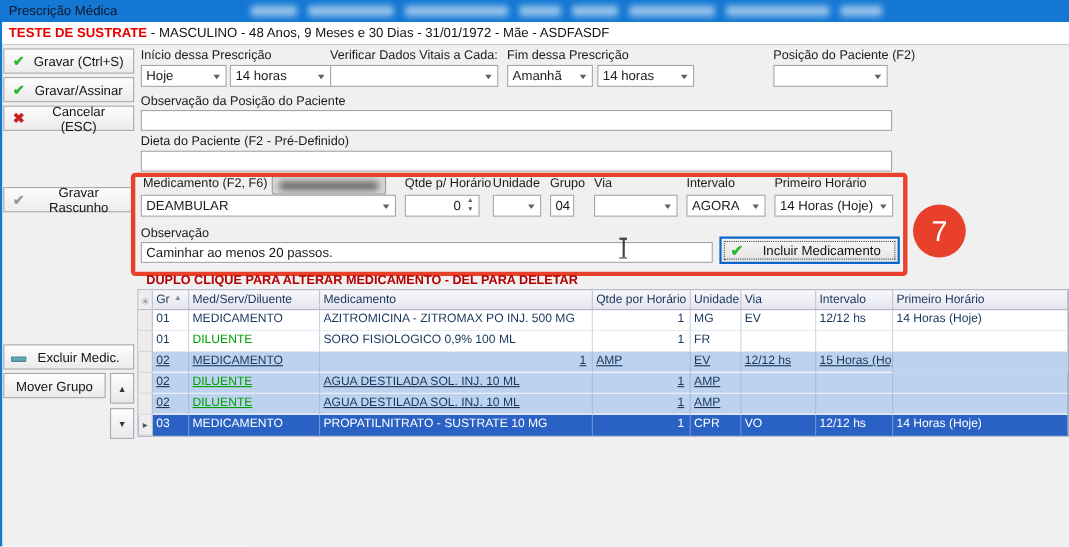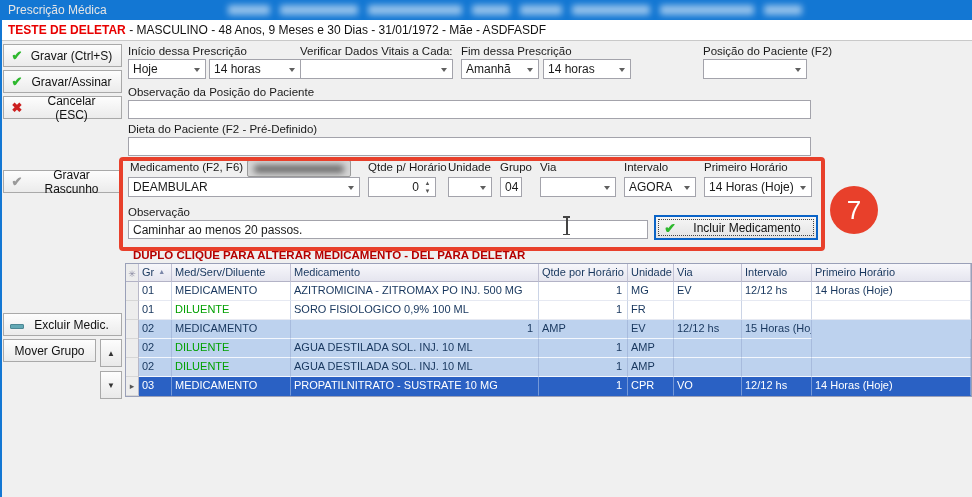--- a/index.html
+++ b/index.html
@@ -4,21 +4,21 @@
 <style>
   * { margin:0; padding:0; box-sizing:border-box; }
   html,body { font-family:"Liberation Sans", sans-serif; }
   #window {
     position:relative; width:972px; height:497px; background:#f0f0f0;
     overflow:hidden; font-size:12px; color:#1a1a1a;
   }
   
   #titlebar {
     position:absolute; left:0; top:0; width:972px; height:20px;
-    background:#1377d3; color:#e5e5e5; line-height:20px; font-size:12px;
+    background:#1377d3; color:#0f172a; line-height:20px; font-size:12px;
   }
   #titlebar .title { position:absolute; left:8px; top:0; }
   .blob { position:absolute; top:5px; height:10px; border-radius:2px;
     background:rgba(255,255,255,.55); filter:blur(3px); }
   
   #left-edge { position:absolute; left:0; top:20px; width:2px; height:477px; background:#1377d3; }
   
   #patientbar {
     position:absolute; left:2px; top:20px; width:970px; height:21px; background:#fff;
     border-bottom:1px solid #c9c9c9; line-height:20px; padding-left:6px; font-size:12px;
@@ -93,21 +93,21 @@
   .gcell {
     padding:2px 3px 0 3px; font-size:11px; white-space:nowrap; overflow:hidden;
     border-right:1px solid rgba(140,160,200,.45); color:#17365d;
   }
   .head .gcell { border-right:1px solid #c2c2d4; border-bottom:1px solid #b3b3c6; padding-top:2px; }
   .ind { background:#ededed; border-right:1px solid #b8b8c8; border-bottom:1px solid #d6d6d6;
     text-align:center; padding:0; font-size:9px; line-height:18px; color:#555; }
   .grow.white { background:#fff; }
   .grow.white .gcell:not(.ind) { border-bottom:1px solid #e6e9f2; }
   .grow.blue { background:#bdd2ee; }
-  .grow.blue .gcell:not(.ind) { border-bottom:1px solid #f3f7fd; }
+  .grow.blue .gcell:not(.ind) { border-bottom:1px solid #f3f7fd;text-decoration:underline; }
   .grow.sel { background:#2a61c4; }
   .grow.sel .gcell:not(.ind) { color:#fff; border-right:1px solid rgba(255,255,255,.35); border-bottom:1px solid #2a61c4; }
   .num { text-align:right; padding-right:5px; }
   .tipo-green { color:#00a000 !important; }
   .sort-asc { font-size:7px; color:#7a86a8; margin-left:4px; vertical-align:2px; }
   .ast { font-size:9px; color:#8a8aa2; line-height:17px; }
 </style>
 </head>
 <body>
 
@@ -120,21 +120,21 @@
     <span class="blob" style="left:368px;width:94px"></span>
     <span class="blob" style="left:472px;width:38px"></span>
     <span class="blob" style="left:520px;width:42px"></span>
     <span class="blob" style="left:572px;width:78px"></span>
     <span class="blob" style="left:660px;width:94px"></span>
     <span class="blob" style="left:764px;width:38px"></span>
   </div>
   <div id="left-edge"></div>
 
   <div id="patientbar">
-    <span class="pname">TESTE DE DELETAR</span><span class="pdetails"> - MASCULINO - 48 Anos, 9 Meses e 30 Dias - 31/01/1972 - Mãe - ASDFASDF</span>
+    <span class="pname">TESTE DE SUSTRATE</span><span class="pdetails"> - MASCULINO - 48 Anos, 9 Meses e 30 Dias - 31/01/1972 - Mãe - ASDFASDF</span>
   </div>
 
   <div class="sbtn" style="top:44px">
     <span class="ic check-green">✔</span>
     <span class="lbl">Gravar (Ctrl+S)</span>
   </div>
   <div class="sbtn" style="top:70px">
     <span class="ic check-green">✔</span>
     <span class="lbl">Gravar/Assinar</span>
   </div>

